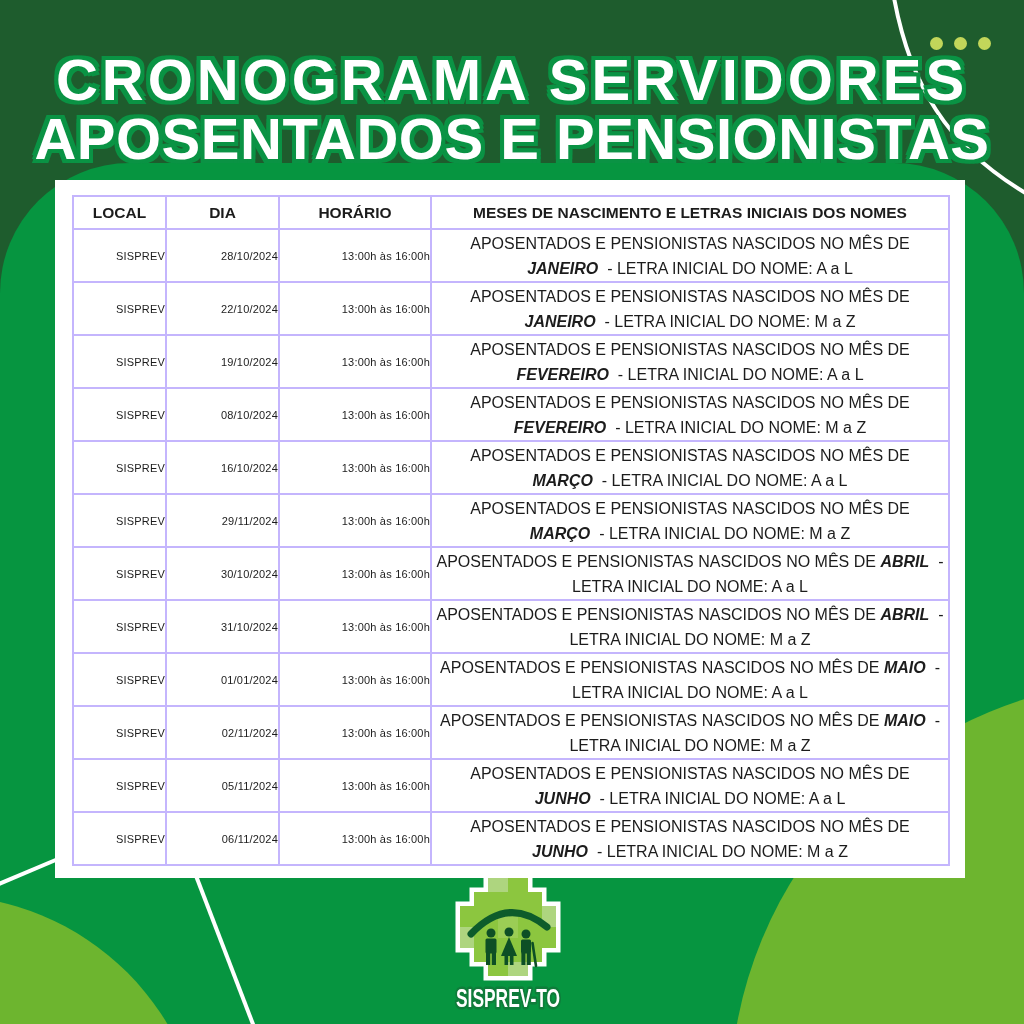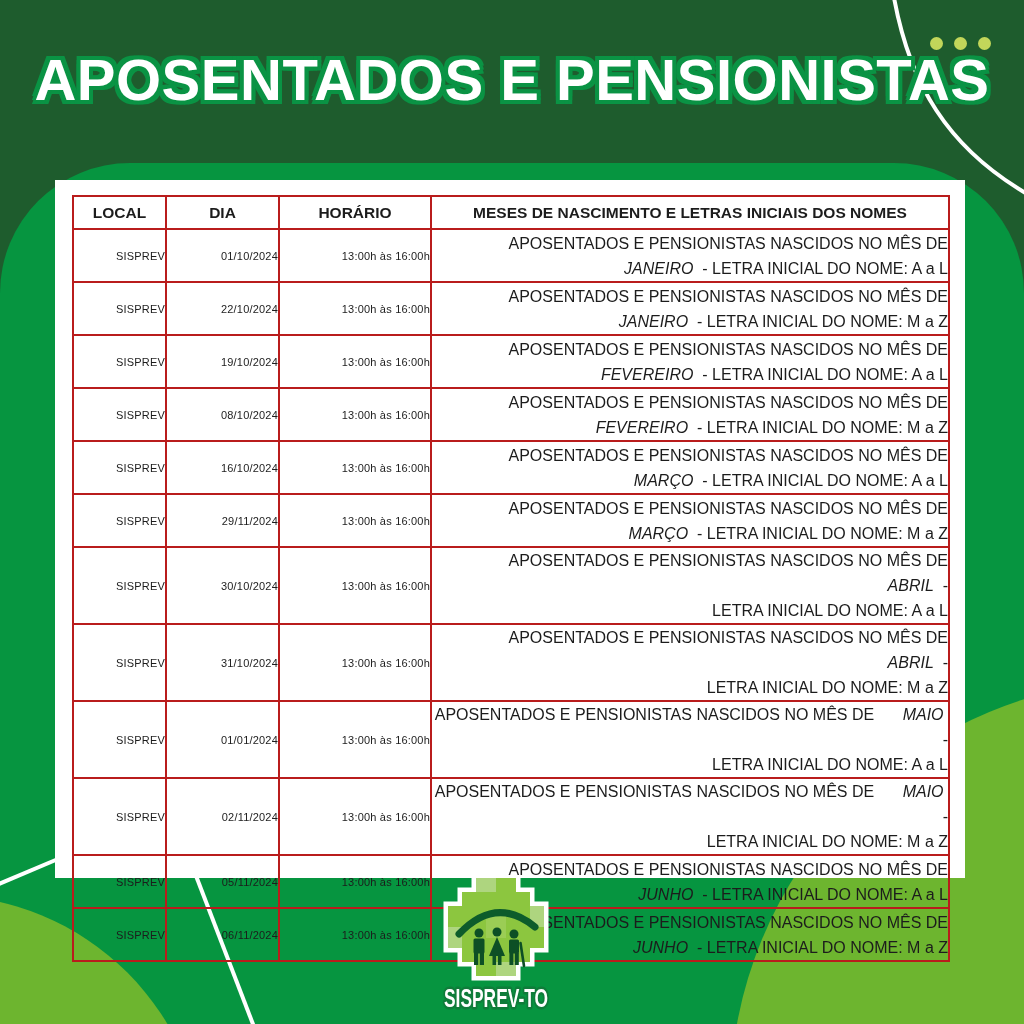--- a/index.html
+++ b/index.html
@@ -40,30 +40,30 @@
   .title .t2{letter-spacing:0.5px;}
   
   .card{
     position:absolute;left:55px;top:180px;width:910px;height:698px;background:#ffffff;
   }
   table.sched{
     position:absolute;left:17px;top:15px;width:876px;
     border-collapse:collapse;table-layout:fixed;
     color:#1c1c1c;
   }
-  table.sched th,table.sched td{border:2px solid #b91c1c;padding:0;vertical-align:middle;}
+  table.sched th,table.sched td{border:2px solid #c4b5fd;padding:0;vertical-align:middle;}
   table.sched th{height:31px;font-size:15.5px;font-weight:bold;text-align:center;}
   table.sched td{height:51px;}
   .col1{width:93px;} .col2{width:113px;} .col3{width:152px;} .col4{width:518px;}
   td.c-center{text-align:right;font-size:11px;letter-spacing:0.2px;}
-  td.c-desc{font-size:16px;line-height:25px;padding:1px 3px 1px 4px;text-align:right;}
-  td.c-desc .mes{font-weight:normal;font-style:italic;margin-left:24px;}
+  td.c-desc{font-size:16px;line-height:25px;padding:1px 3px 1px 4px;text-align:center;}
+  td.c-desc .mes{font-weight:bold;font-style:italic;}
   td.c-desc b{font-weight:normal;}
   
-  .logo{position:absolute;left:436px;top:876px;width:120px;text-align:right;}
+  .logo{position:absolute;left:448px;top:876px;width:120px;text-align:right;}
 </style>
 </head>
 <body>
 
 <div class="bg-mid"></div>
 <div class="circle-bl"></div>
 <div class="blob-br"></div>
 
 <svg class="deco-lines" width="1024" height="1024" viewBox="0 0 1024 1024">
   <path d="M 893 -8 C 908 80, 945 150, 1038 200" stroke="#ffffff" stroke-width="4" fill="none"></path>
@@ -71,20 +71,21 @@
   <path d="M 193 868 L 256 1032" stroke="#ffffff" stroke-width="4" fill="none"></path>
 </svg>
 
 <div class="dots">
   <span></span>
   <span></span>
   <span></span>
 </div>
 
 <div class="title">
+  <div class="t1">CRONOGRAMA SERVIDORES</div>
   <div class="t2">APOSENTADOS E PENSIONISTAS</div>
 </div>
 
 <div class="card">
   <table class="sched">
     <colgroup>
       <col class="col1">
         <col class="col2">
         <col class="col3">
         <col class="col4">
@@ -93,21 +94,21 @@
       <tr>
         <th>LOCAL</th>
         <th>DIA</th>
         <th>HORÁRIO</th>
         <th>MESES DE NASCIMENTO E LETRAS INICIAIS DOS NOMES</th>
       </tr>
     </thead>
     <tbody>
   <tr>
     <td class="c-center">SISPREV</td>
-    <td class="c-center">01/10/2024</td>
+    <td class="c-center">28/10/2024</td>
     <td class="c-center">13:00h às 16:00h</td>
     <td class="c-desc">
       <div>APOSENTADOS E PENSIONISTAS NASCIDOS NO MÊS DE</div>
       <div><span class="mes">JANEIRO</span>&nbsp; - LETRA INICIAL DO NOME: <b>A a L</b></div>
     </td>
   </tr>
 
   <tr>
     <td class="c-center">SISPREV</td>
     <td class="c-center">22/10/2024</td>

